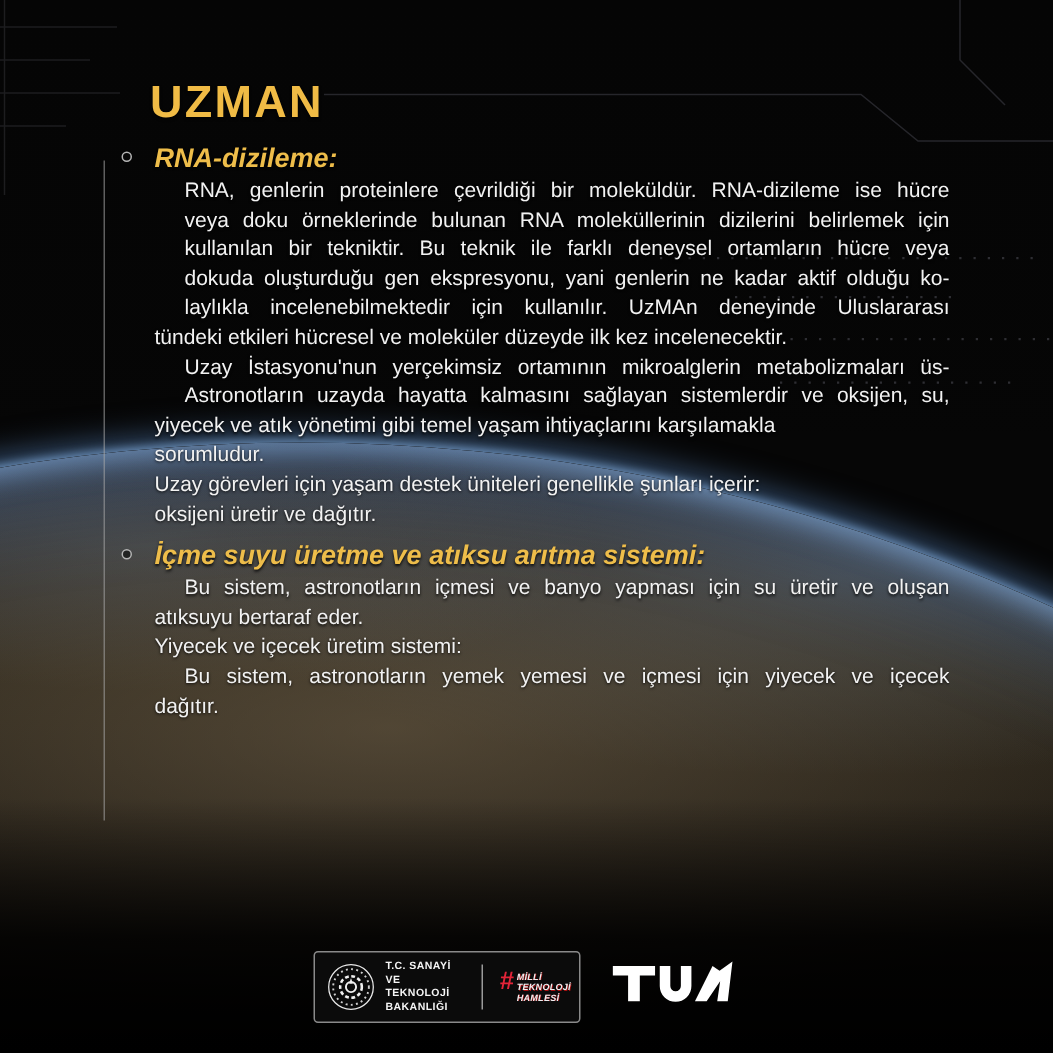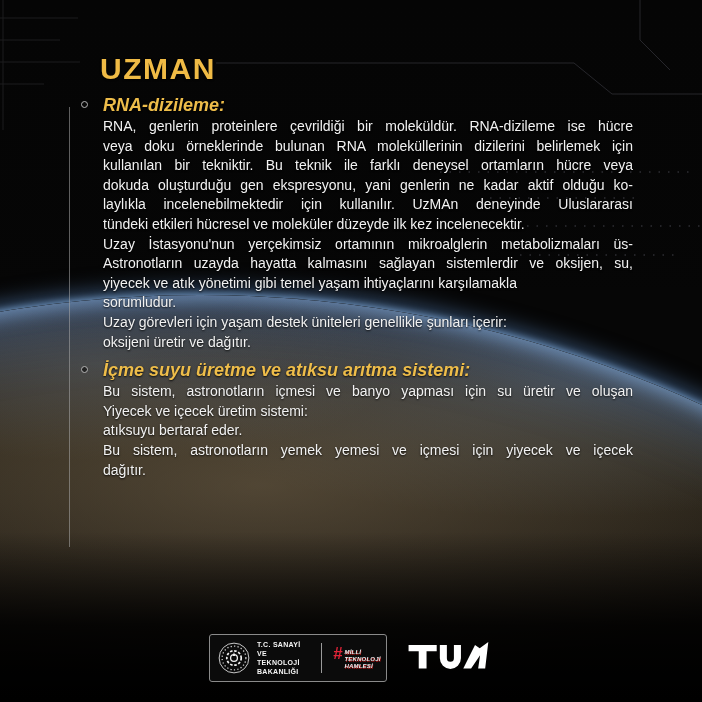--- a/index.html
+++ b/index.html
@@ -53,21 +53,21 @@
   }
   .section + .section .heading { margin-top:7px; }
   .node {
     position:absolute; left:-22px; top:7px; width:7px; height:7px;
     border:1px solid #b5b5b5; border-radius:50%; background:rgba(10,10,10,0.6);
   }
   .line {
     font-size:14px; color:#f2f2f2; height:19.6px; line-height:19.6px;
     white-space:nowrap; text-shadow:0 1px 2px rgba(0,0,0,0.85);
   }
-  .line.justify { white-space:normal; text-align:justify; overflow:hidden; }
+  .line.justify { white-space:normal; text-align:justify; overflow:hidden;margin-left:20px; }
   .line.justify::after { content:""; display:inline-block; width:100%; height:0; }
   
   .footer {
     position:absolute; left:0; top:630px; width:702px; height:55px;
     display:flex; align-items:center; justify-content:center; gap:20px;
   }
   .ministry-box {
     width:178px; height:48px; border:1px solid #8a8a8a; border-radius:3px;
     background:#0b0b0b; display:flex; align-items:center; padding:0 7px; gap:6px;
   }
@@ -127,22 +127,22 @@
       <div class="section">
         <div class="line justify">Astronotların uzayda hayatta kalmasını sağlayan sistemlerdir ve oksijen, su,</div>
         <div class="line">yiyecek ve atık yönetimi gibi temel yaşam ihtiyaçlarını karşılamakla</div>
         <div class="line">sorumludur.</div>
         <div class="line">Uzay görevleri için yaşam destek üniteleri genellikle şunları içerir:</div>
         <div class="line">oksijeni üretir ve dağıtır.</div>
       </div>
       <div class="section">
         <div class="heading">İçme suyu üretme ve atıksu arıtma sistemi:<span class="node"></span></div>
         <div class="line justify">Bu sistem, astronotların içmesi ve banyo yapması için su üretir ve oluşan</div>
+        <div class="line">atıksuyu bertaraf eder.</div>
         <div class="line">Yiyecek ve içecek üretim sistemi:</div>
-        <div class="line">atıksuyu bertaraf eder.</div>
         <div class="line justify">Bu sistem, astronotların yemek yemesi ve içmesi için yiyecek ve içecek</div>
         <div class="line">dağıtır.</div>
       </div>
     </div>
 
   <div class="footer">
     <div class="ministry-box">
       <svg class="emblem" viewBox="0 0 40 40">
         <circle cx="20" cy="20" r="17.5" fill="none" stroke="#e8e8e8" stroke-width="1"></circle>
         <circle cx="20" cy="20" r="14" fill="none" stroke="#cfcfcf" stroke-width="1.5" stroke-dasharray="1.5 2.6"></circle>

